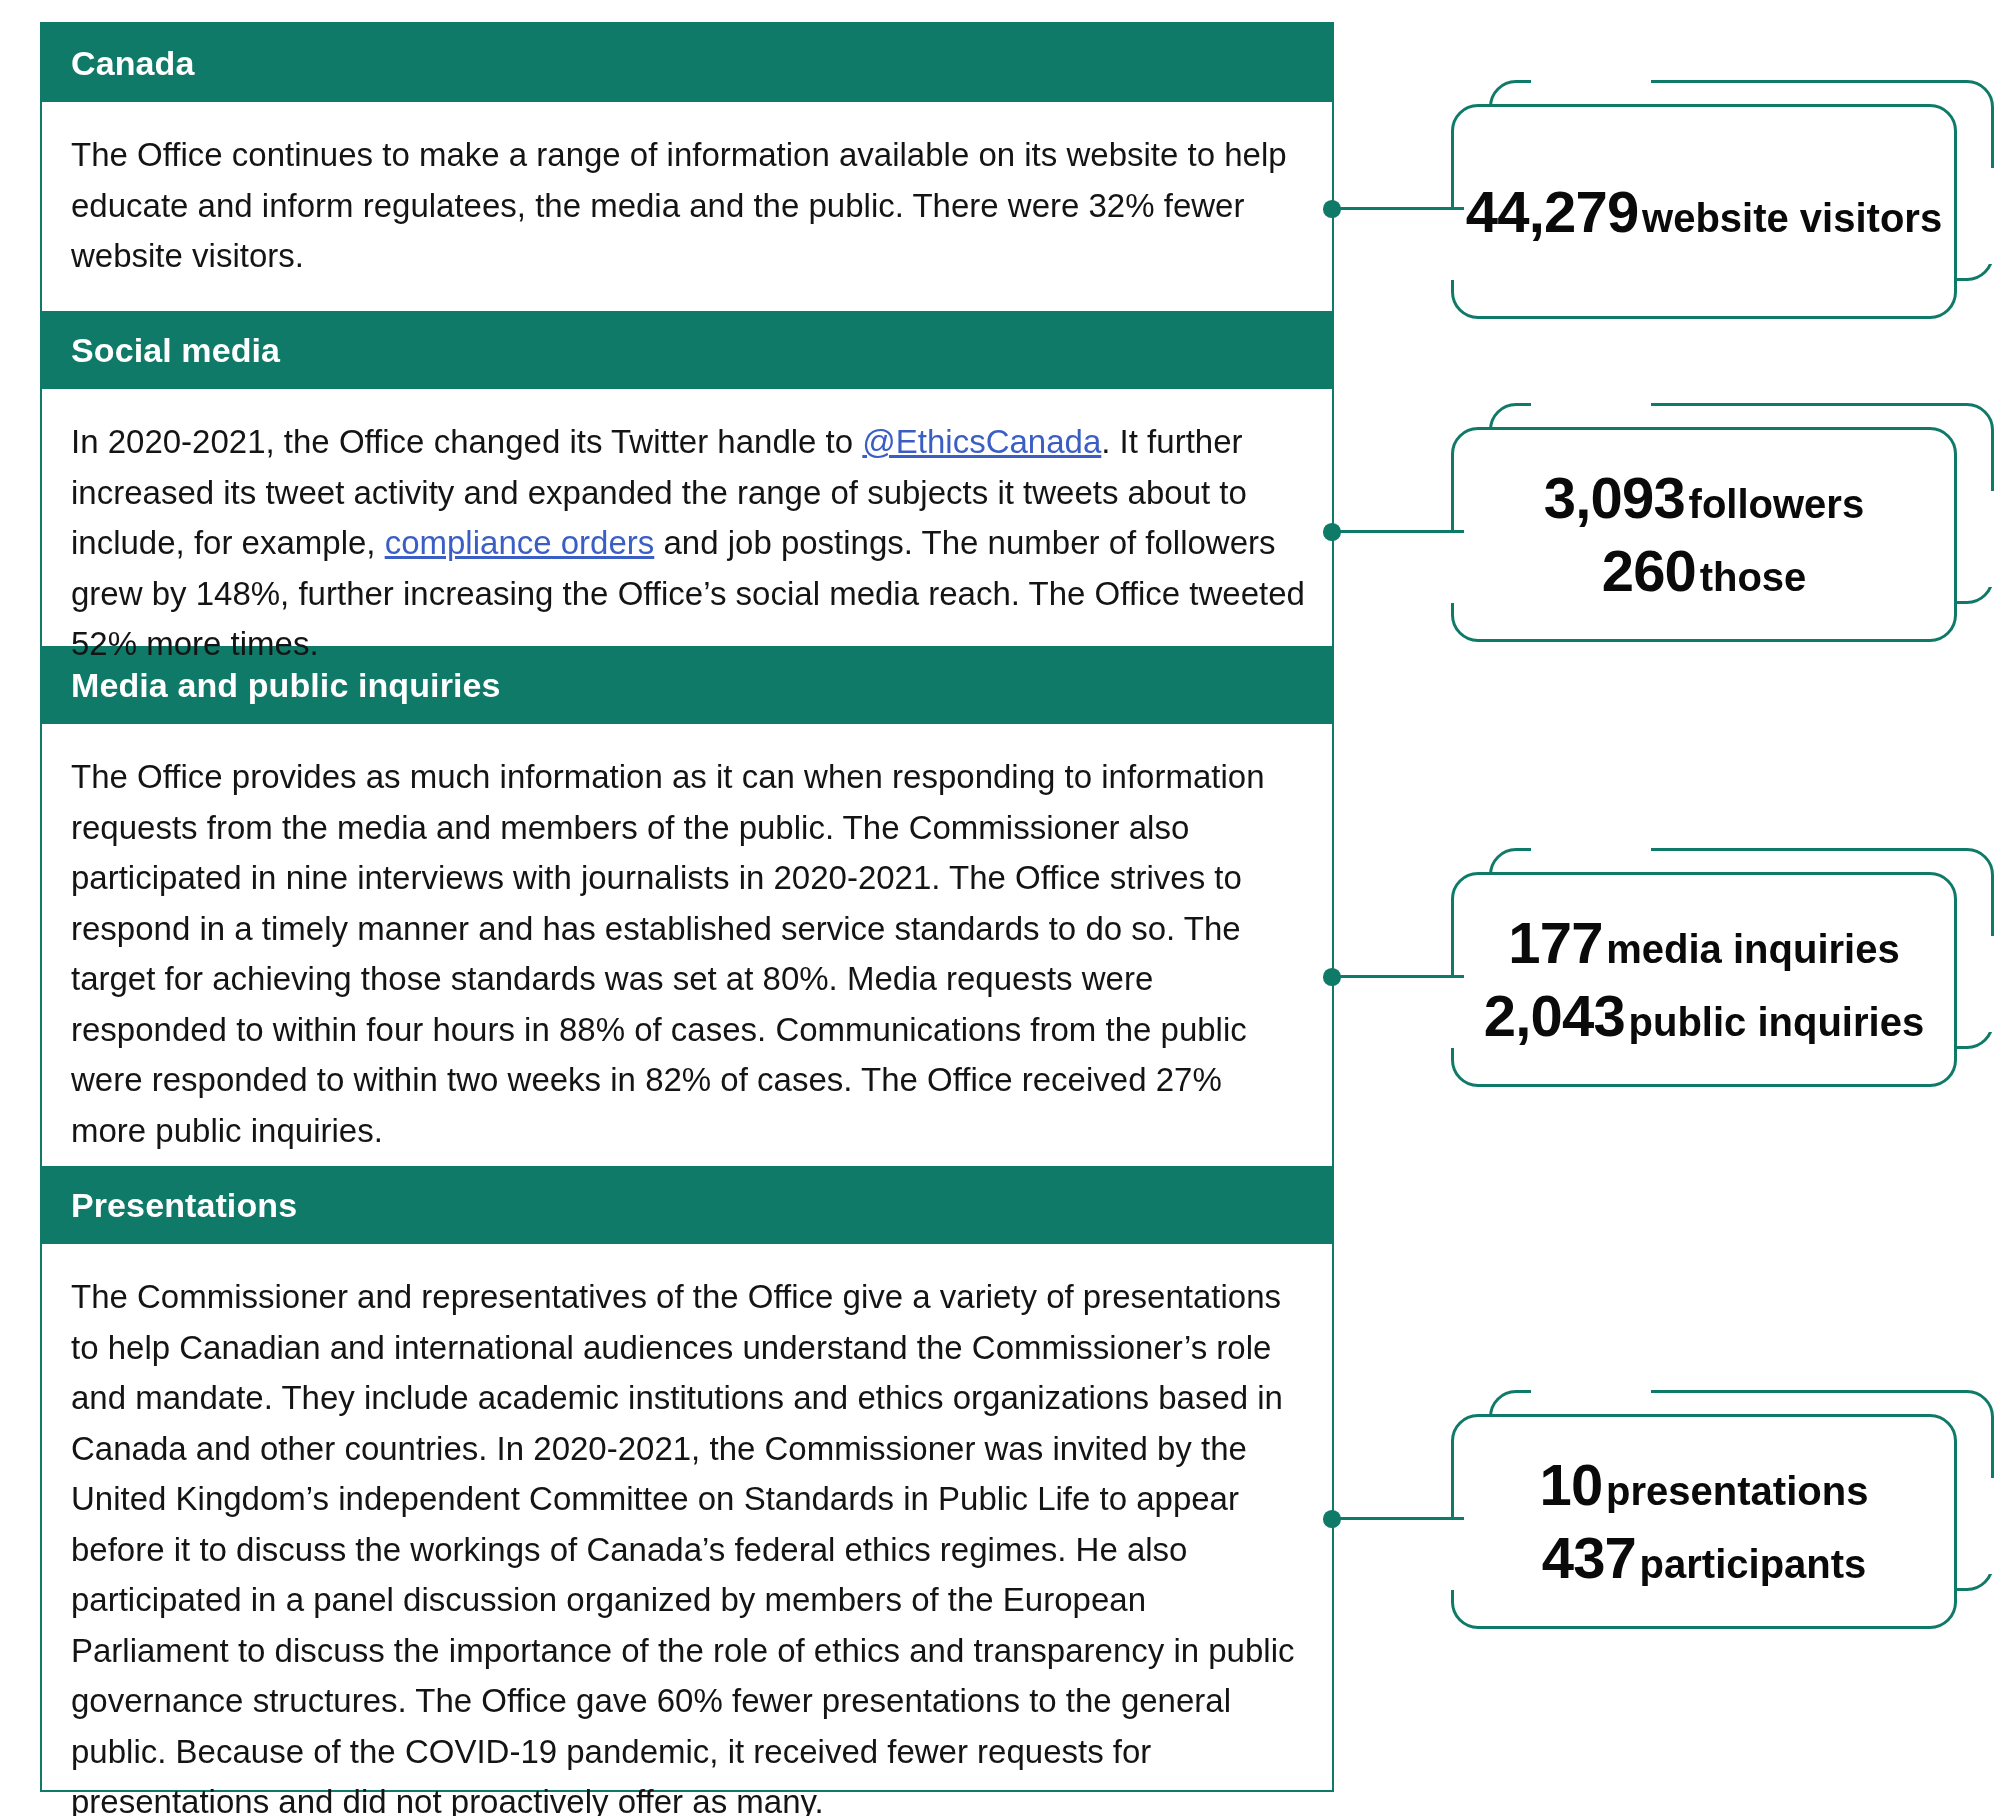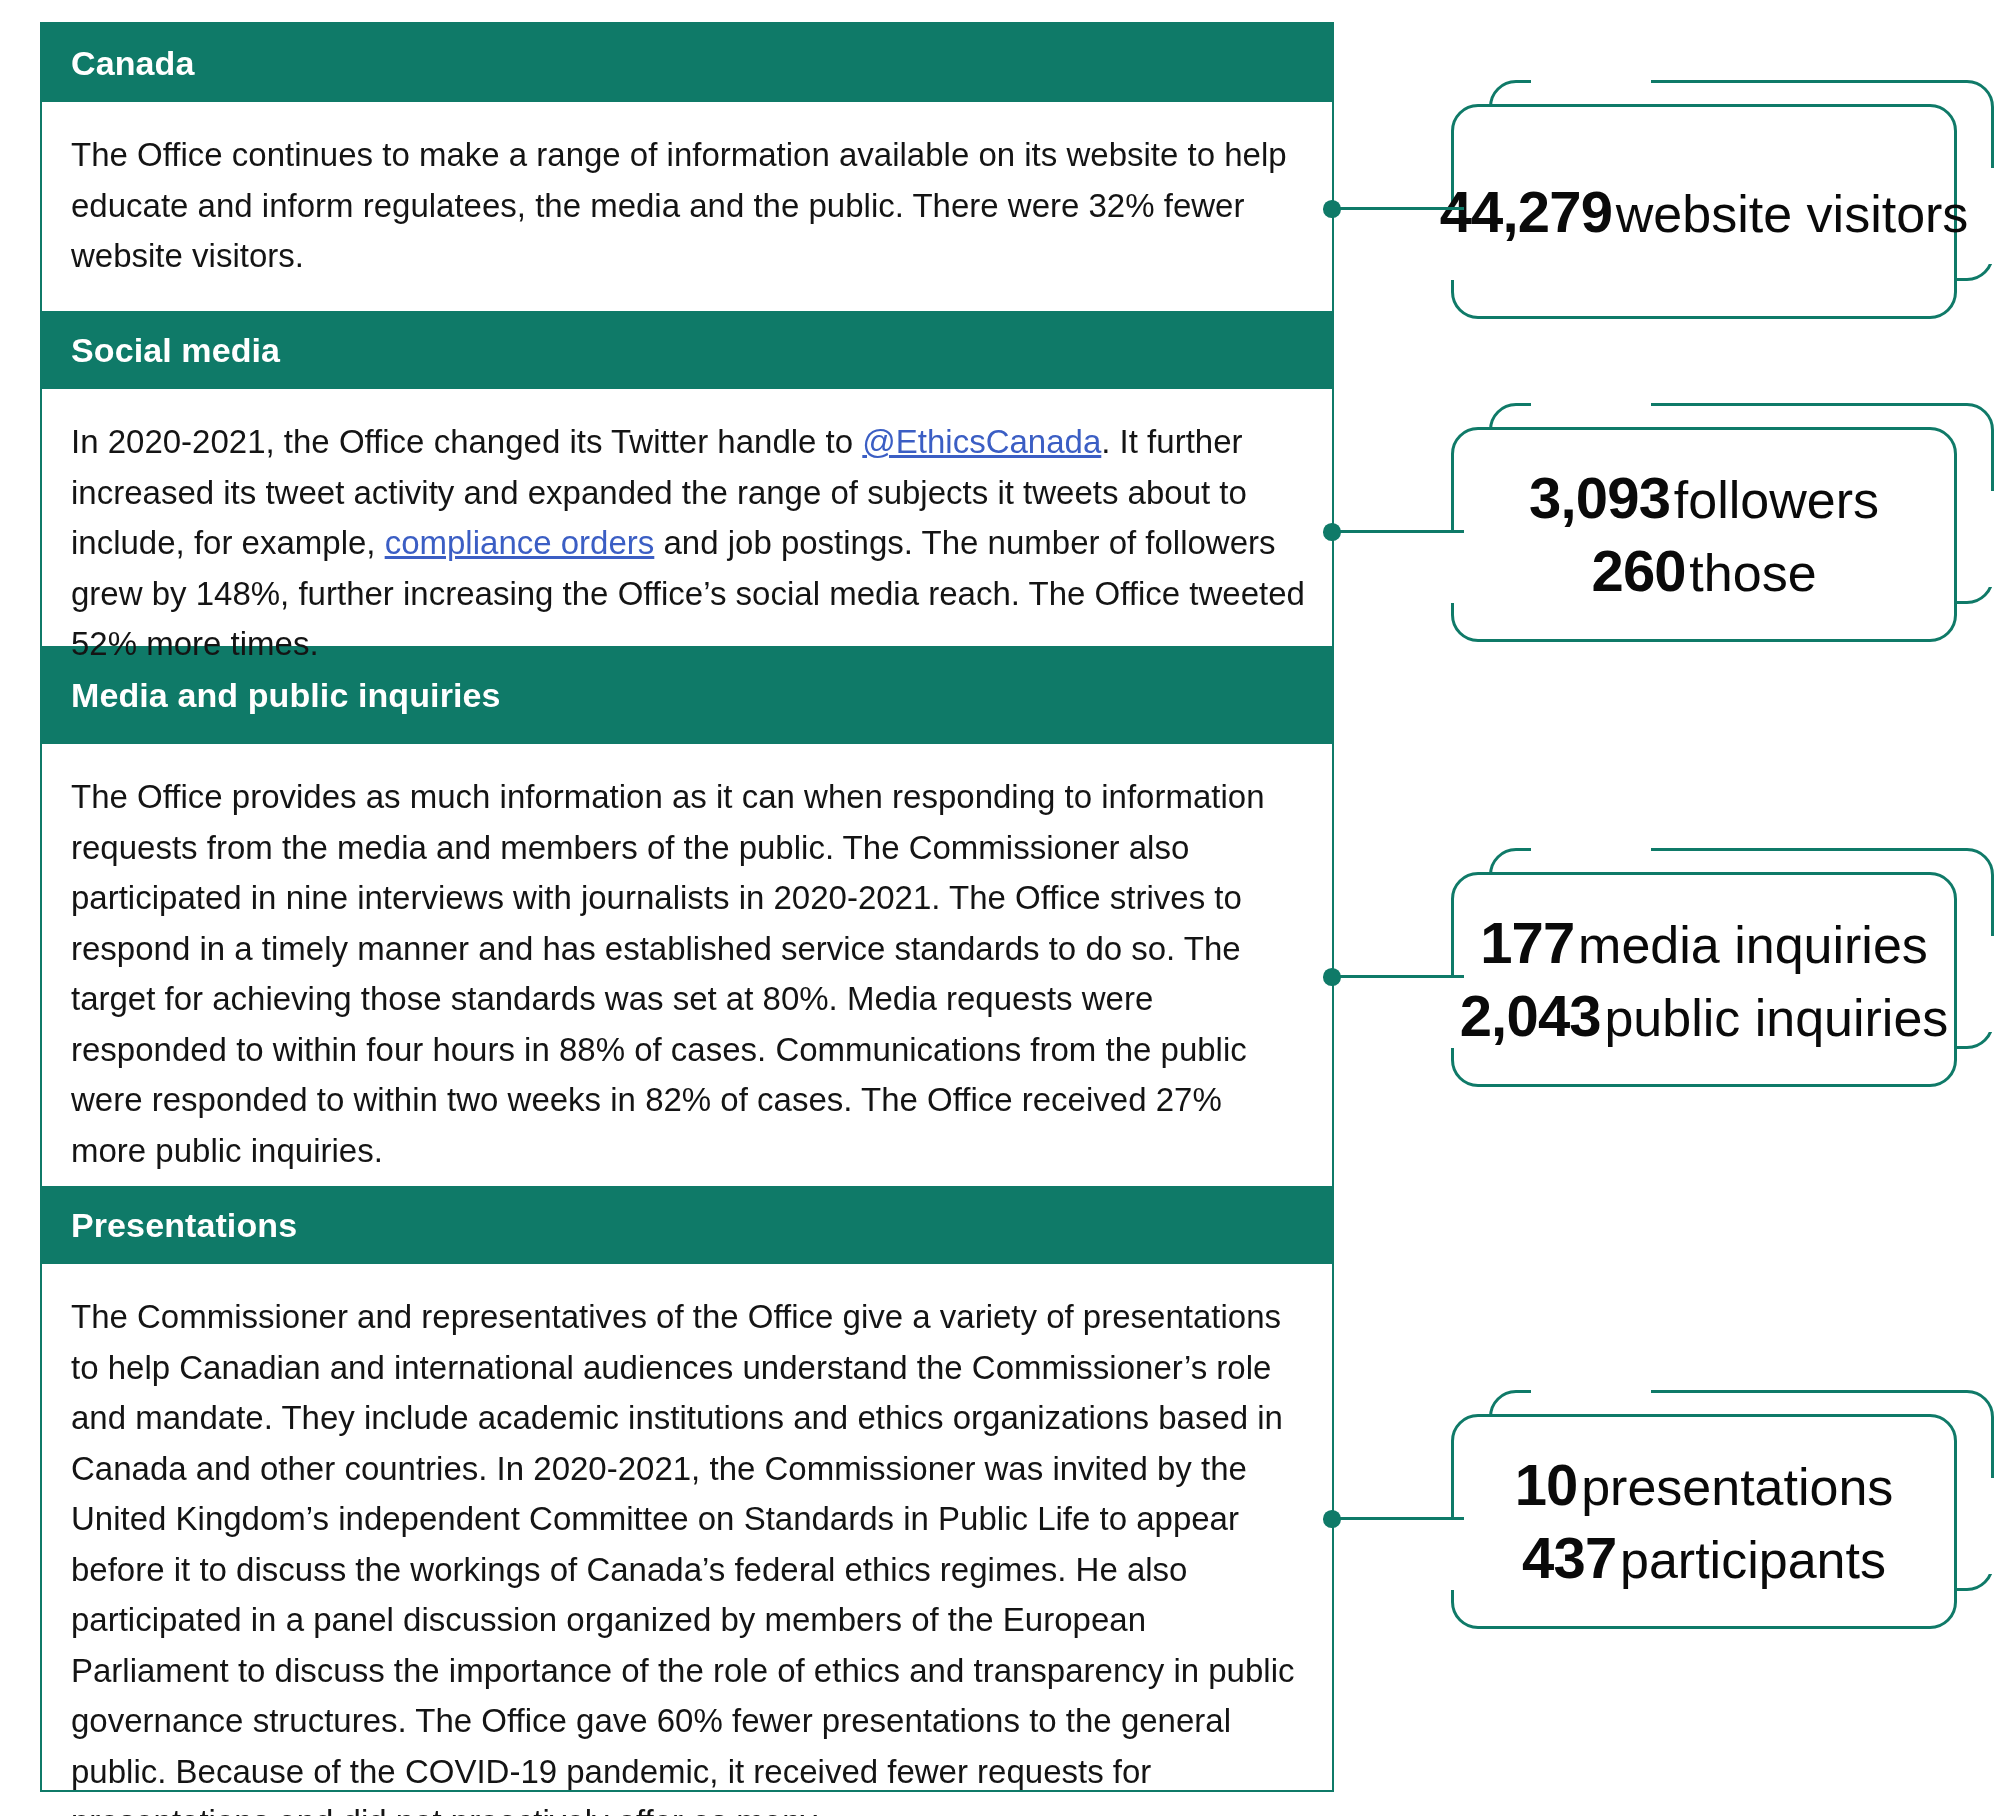--- a/index.html
+++ b/index.html
@@ -25,21 +25,21 @@
   
   .callout .box-back{left:38px;top:0;right:0;bottom:38px;}
   
   .callout .mask{position:absolute;background:#ffffff;}
   .callout .box-front{left:0;top:24px;right:37px;bottom:0;background:#fff;}
   .callout .content{position:absolute;left:0;top:24px;right:37px;bottom:0;
       display:flex;flex-direction:column;align-items:center;justify-content:center;
       gap:14.4px;z-index:5;}
   .stat{white-space:nowrap;color:#0a0a0a;line-height:1;}
   .stat .num{font-size:58px;font-weight:700;letter-spacing:-0.8px;}
-  .stat .lbl{font-size:52px;font-weight:400;}
+  .stat .lbl{font-size:40px;font-weight:700;}
 
   
   .conn-line{position:absolute;height:3.2px;background:#0f7a68;z-index:6;}
   .conn-dot{position:absolute;width:17.6px;height:17.6px;border-radius:50%;
             background:#0f7a68;z-index:7;}
 </style>
 </head>
 <body>
 
 <div id="panel">
@@ -51,21 +51,21 @@
     <p>The Office continues to make a range of information available on its website to help educate and inform regulatees, the media and the public. There were 32% fewer website visitors.</p>
   </div>
 
   <div class="sec-head" style="height:78px;font-size:34px;">
     <span>Social media</span>
   </div>
   <div class="sec-body" style="height:257px;font-size:33px;line-height:1.53;">
     <p>In 2020-2021, the Office changed its Twitter handle to <a href="#">@EthicsCanada</a>. It further increased its tweet activity and expanded the range of subjects it tweets about to include, for example, <a href="#">compliance orders</a> and job postings. The number of followers grew by 148%, further increasing the Office’s social media reach. The Office tweeted 52% more times.</p>
   </div>
 
-  <div class="sec-head" style="height:98px;font-size:34px;">
+  <div class="sec-head" style="height:78px;font-size:34px;">
     <span>Media and public inquiries</span>
   </div>
   <div class="sec-body" style="height:442px;font-size:33px;line-height:1.53;">
     <p>The Office provides as much information as it can when responding to information requests from the media and members of the public. The Commissioner also participated in nine interviews with journalists in 2020-2021. The Office strives to respond in a timely manner and has established service standards to do so. The target for achieving those standards was set at 80%. Media requests were responded to within four hours in 88% of cases. Communications from the public were responded to within two weeks in 82% of cases. The Office received 27% more public inquiries.</p>
   </div>
 
   <div class="sec-head" style="height:78px;font-size:34px;">
     <span>Presentations</span>
   </div>
   <div class="sec-body" style="height:487px;font-size:33px;line-height:1.53;">

